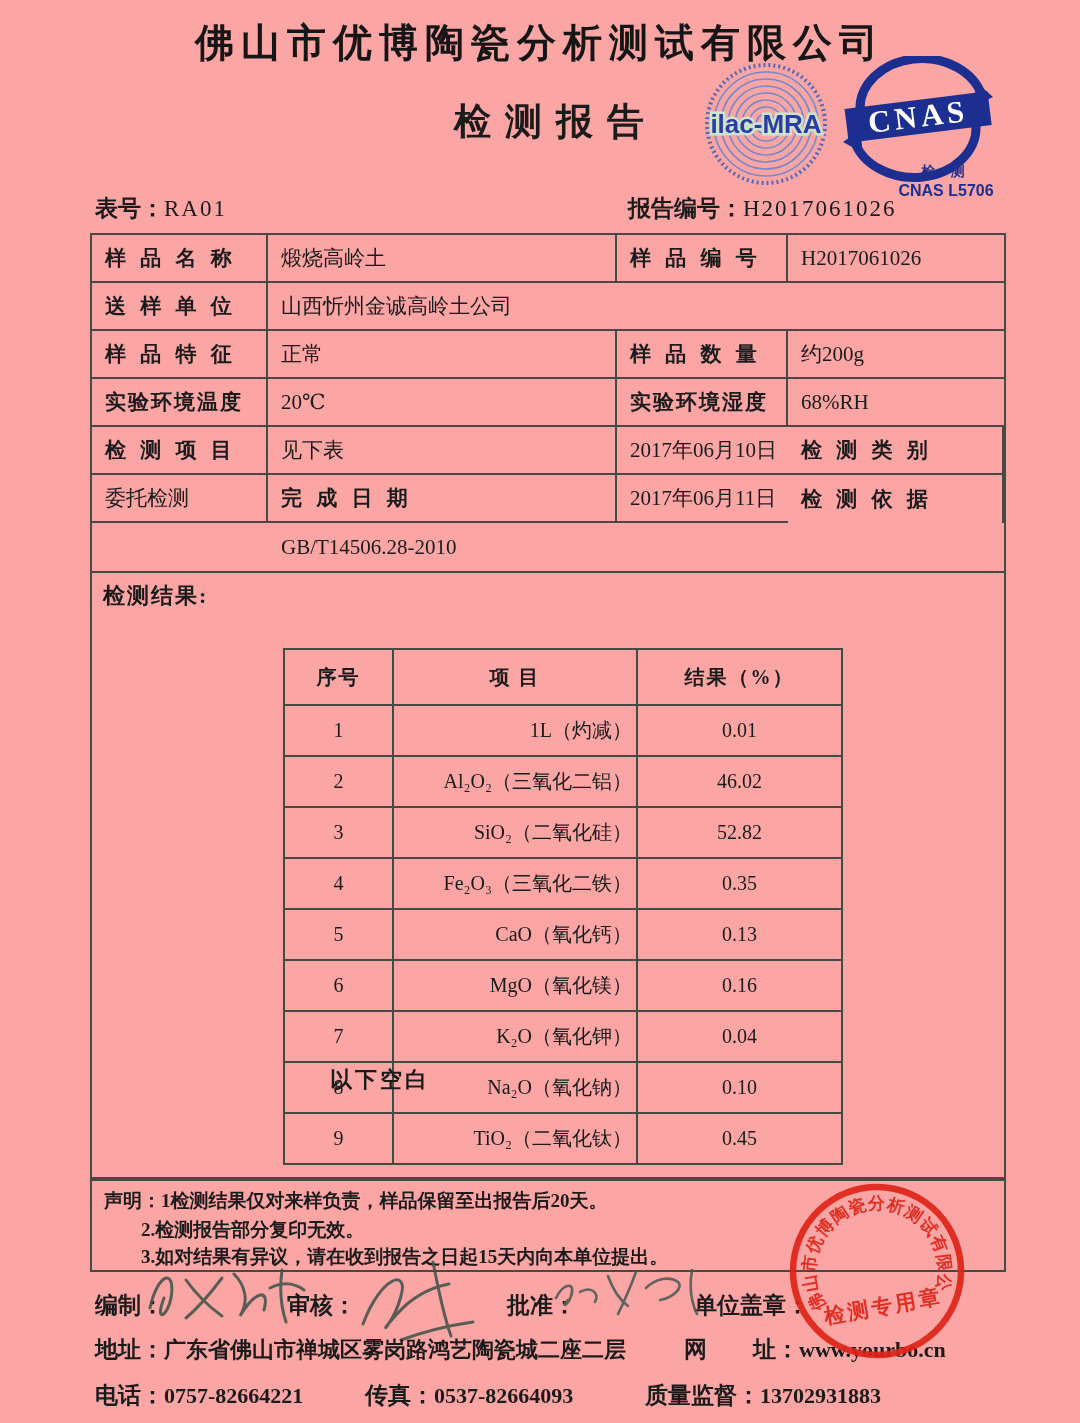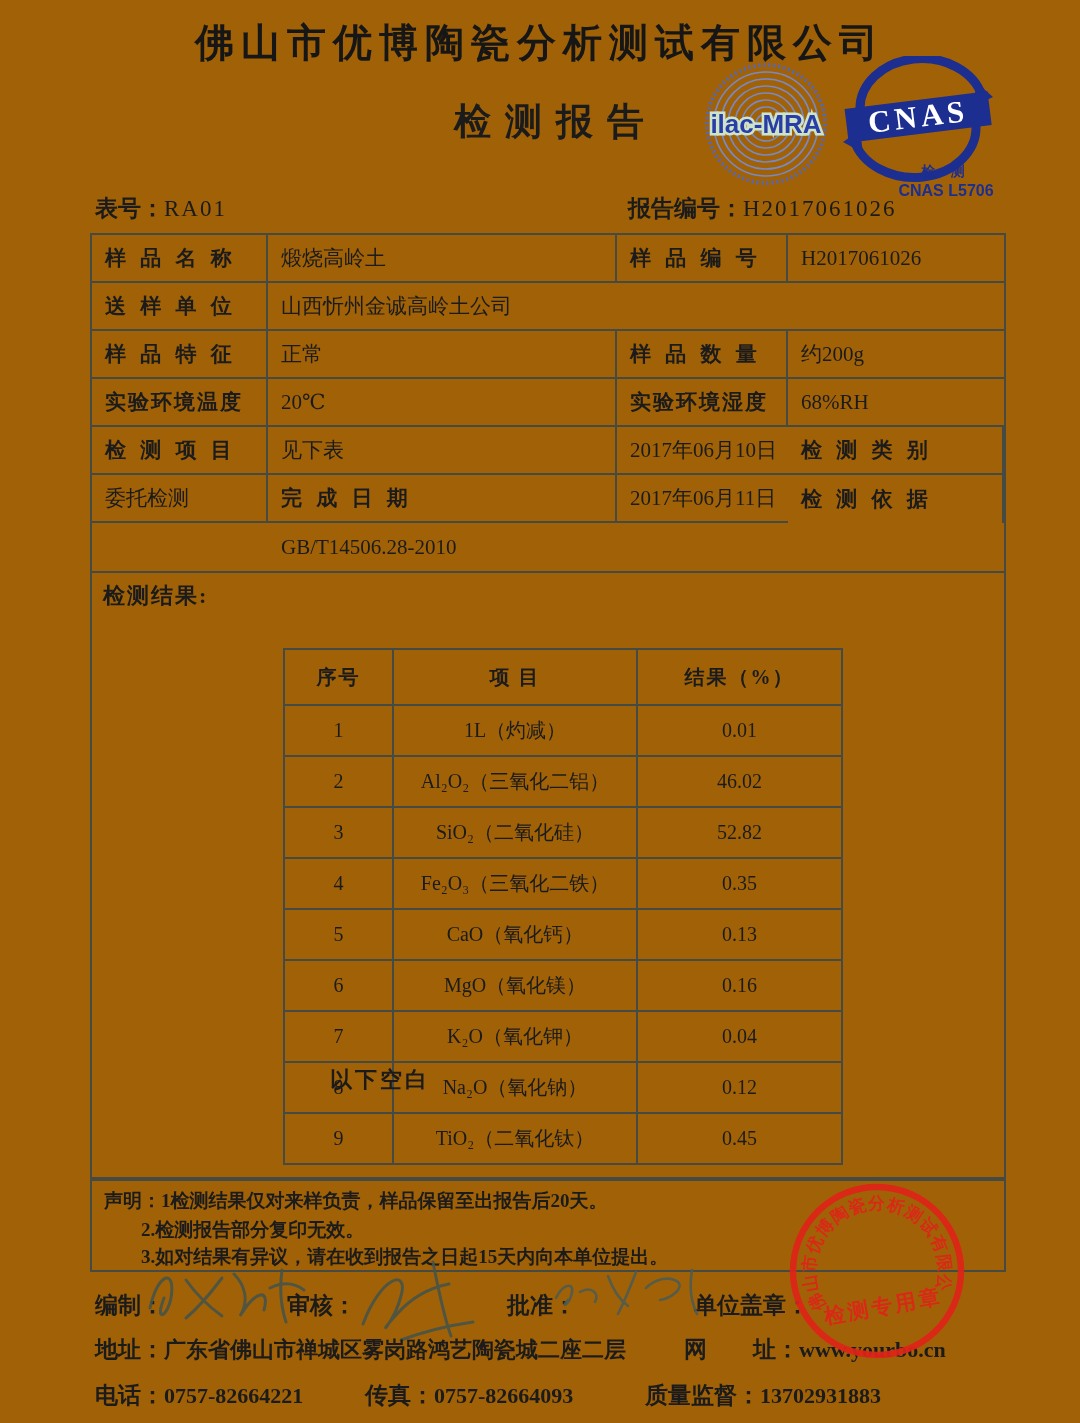--- a/index.html
+++ b/index.html
@@ -1,16 +1,16 @@
 <!DOCTYPE html>
 <html><head>
 <meta charset="utf-8">
 <style>
   html,body{margin:0;padding:0;}
-  #page{position:relative;width:1080px;height:1423px;background:#a16207;overflow:hidden;
+  #page{position:relative;width:1080px;height:1423px;background:#fca5a5;overflow:hidden;
         font-family:"Liberation Serif","DejaVu Serif",serif;color:#1b1b1b;}
   .abs{position:absolute;}
   .company-title{top:16px;left:0;width:100%;text-align:center;font-size:39px;font-weight:700;letter-spacing:7px;color:#161616;}
   .report-title{top:97px;left:0;width:100%;text-align:center;font-size:37px;font-weight:700;letter-spacing:14px;padding-left:16px;}
   .meta{font-size:23px;top:193px;}
   .meta .lab{font-weight:700;}
   .meta .val{letter-spacing:2px;}
   
   .info-table{left:90px;top:233px;width:916px;border:2px solid #454a43;display:grid;
               grid-template-columns:176px 349px 171px 216px;grid-auto-rows:48px;box-sizing:border-box;}
@@ -23,21 +23,21 @@
   
   .results-box{left:90px;top:571px;width:916px;height:608px;border:2px solid #454a43;box-sizing:border-box;}
   .results-title{left:103px;top:581px;font-size:22px;font-weight:700;letter-spacing:2px;}
   table.res{position:absolute;left:283px;top:648px;border-collapse:collapse;font-size:20px;}
   table.res th,table.res td{border:2px solid #454a43;padding:4px;}
   table.res th{height:46px;font-weight:700;letter-spacing:2px;}
   table.res td{height:41px;}
   .w1{width:99px;text-align:center;}
   .w2{width:234px;}
   .w3{width:195px;text-align:center;}
-  td.item{padding-left:11px;text-align:center;}
+  td.item{padding-left:11px;text-align:right;}
   .blank-note{left:330px;top:1065px;font-size:22px;font-weight:700;letter-spacing:3px;}
   
   .statement-box{left:90px;top:1179px;width:916px;height:93px;border:2px solid #454a43;box-sizing:border-box;
                  font-size:19px;font-weight:700;}
   .st1{position:absolute;left:12px;top:7px;}
   .st2{position:absolute;left:49px;top:36px;}
   .st3{position:absolute;left:49px;top:63px;}
   
   .f-lab{font-weight:700;font-size:23px;white-space:nowrap;}
   .f-val{font-size:22px;font-weight:600;}
@@ -169,21 +169,21 @@
 
         <tr>
           <td class="w1">7</td>
           <td class="w2 item">K₂O（氧化钾）</td>
           <td class="w3">0.04</td>
         </tr>
 
         <tr>
           <td class="w1">8</td>
           <td class="w2 item">Na₂O（氧化钠）</td>
-          <td class="w3">0.12</td>
+          <td class="w3">0.10</td>
         </tr>
 
         <tr>
           <td class="w1">9</td>
           <td class="w2 item">TiO₂（二氧化钛）</td>
           <td class="w3">0.45</td>
         </tr>
       </tbody>
   </table>
 
@@ -234,21 +234,21 @@
     <span class="f-lab">地址：</span><span class="f-val">广东省佛山市禅城区雾岗路鸿艺陶瓷城二座二层</span>
   </div>
   <div class="abs" style="left:684px;top:1334px;">
     <span class="f-lab">网　　址：</span><span class="f-val">www.yourbo.cn</span>
   </div>
 
   <div class="abs" style="left:95px;top:1380px;">
     <span class="f-lab">电话：</span><span class="f-val">0757-82664221</span>
   </div>
   <div class="abs" style="left:365px;top:1380px;">
-    <span class="f-lab">传真：</span><span class="f-val">0757-82664093</span>
+    <span class="f-lab">传真：</span><span class="f-val">0537-82664093</span>
   </div>
   <div class="abs" style="left:645px;top:1380px;">
     <span class="f-lab">质量监督：</span><span class="f-val">13702931883</span>
   </div>
 
   <svg class="abs stamp" style="left:768px;top:1162px;" width="218" height="218" viewBox="0 0 218 218">
     <circle cx="109" cy="109" r="84" fill="none" stroke="#df2419" stroke-width="6.5"></circle>
     <defs>
       <path id="seal-arc" d="M52.8,135.2 A62,62 0 1 1 165.2,135.2" fill="none"></path>
     </defs>

